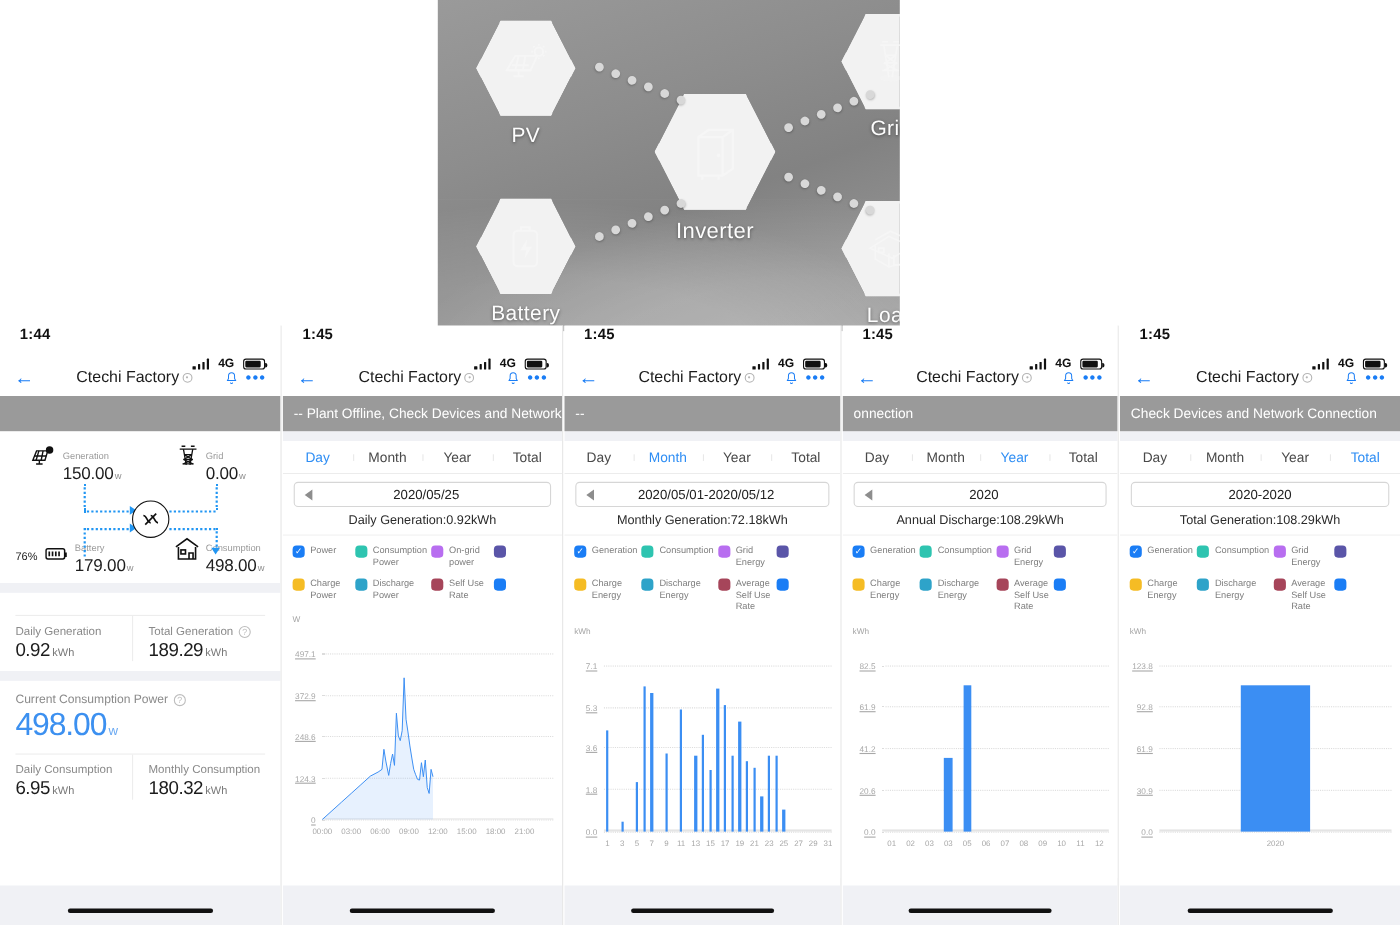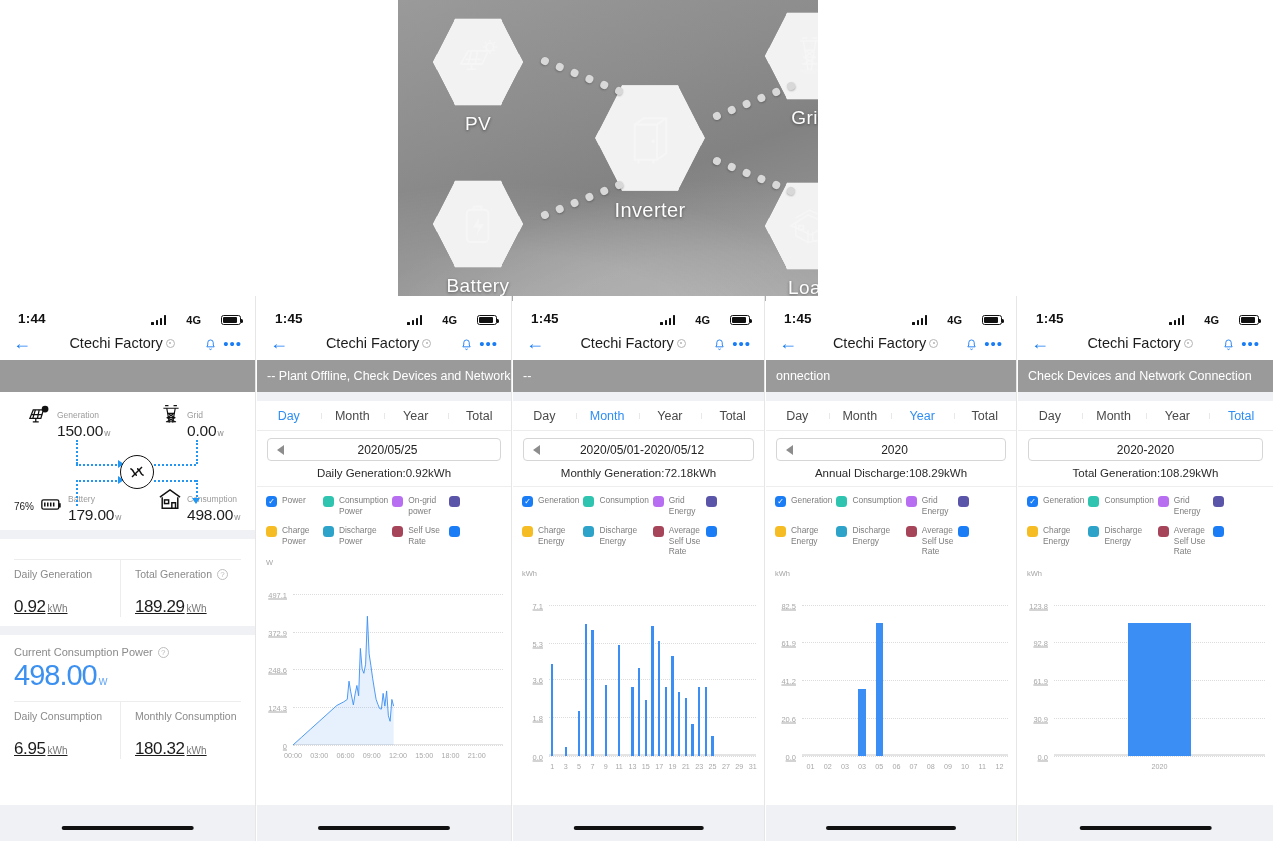--- a/index.html
+++ b/index.html
@@ -56,25 +56,25 @@
     overflow: hidden;
     border-right: 1px solid #e6e6e6;
   }
   .p1 { left: 0px;    width: 256px; }
   .p2 { left: 257px;  width: 255px; }
   .p3 { left: 513px;  width: 252px; }
   .p4 { left: 766px;  width: 251px; }
   .p5 { left: 1018px; width: 255px; border-right:none; }
 
   .statusbar {
-    height: 30px; display:flex; align-items:flex-end; justify-content:space-between;
+    height: 30px; display:flex; align-items:flex-start; justify-content:space-between;
     padding: 0 14px 0 18px; background:#fff;
   }
   .sb-time { font-size: 13.5px; font-weight: bold; color:#111; letter-spacing:.2px; }
-  .sb-right { display:flex; align-items:center; gap:20px; }
+  .sb-right { display:flex; align-items:center; gap:8px;margin-top:29px; }
   .sig { display:flex; align-items:flex-end; gap:1.5px; height:10px; }
   .sig b { display:block; width:2.6px; background:#111; border-radius:.5px; }
   .sig b:nth-child(1){height:3.5px}.sig b:nth-child(2){height:5.5px}
   .sig b:nth-child(3){height:7.5px}.sig b:nth-child(4){height:10px}
   .sb-net { font-size:11px; font-weight:bold; color:#111; }
   .batt { width:20px; height:10.5px; border:1.4px solid #111; border-radius:2.6px; position:relative; padding:1.1px; }
   .batt i { display:block; height:100%; width:88%; background:#111; border-radius:1px; }
   .batt::after{ content:""; position:absolute; right:-3.2px; top:3px; width:2px; height:4.5px; background:#111; border-radius:0 1.5px 1.5px 0;}
 
   .navbar { height: 34px; display:flex; align-items:center; padding: 0 13px; background:#fff; }
@@ -129,21 +129,21 @@
   }
   .donut::before{content:"";position:absolute;top:-1.4px;left:50%;transform:translateX(-50%);width:9px;height:2.6px;background:#ff5a3c;border-radius:2px;}
   .donut .dv { font-size:13px; color:#222; font-weight:bold; }
   .donut .dc { width:26px;height:1px;background:#e4e4e4;margin:1.5px 0;}
   .donut .ds { font-size:6.5px; color:#8a8a8a; }
   .thinline { height:1px; background:#ededed; margin: 9px 0 0; }
   .two-col { display:flex; }
   .two-col > div { flex:1; padding-top: 8px; }
   .two-col > div + div { border-left:1px solid #ededed; padding-left:14px; }
   .sub-lab { font-size:10.5px; color:#8a8a8a; display:flex; align-items:center; gap:5px;}
-  .sub-val { font-size:17px; color:#1c1c1c; letter-spacing:-.4px; margin-top:17px;text-decoration:underline;}
+  .sub-val { font-size:17px; color:#1c1c1c; letter-spacing:-.4px; margin-top:1px;}
   .sub-val small { font-size:10px; color:#777; margin-left:2px; letter-spacing:0;}
 
   
   .tabs { display:flex; background:#fff; height: 30px; align-items:center; border-bottom:1px solid #ececec; }
   .tab { flex:1; text-align:center; font-size:12.5px; color:#4a4a4a; position:relative; }
   .tab.active { color:#2f8ef4; }
   .tab + .tab::before { content:""; position:absolute; left:0; top:4px; bottom:4px; width:1px; background:#e8e8e8; }
 
   .datebar { padding: 7px 10px 6px; background:#fff; }
   .datepick {

